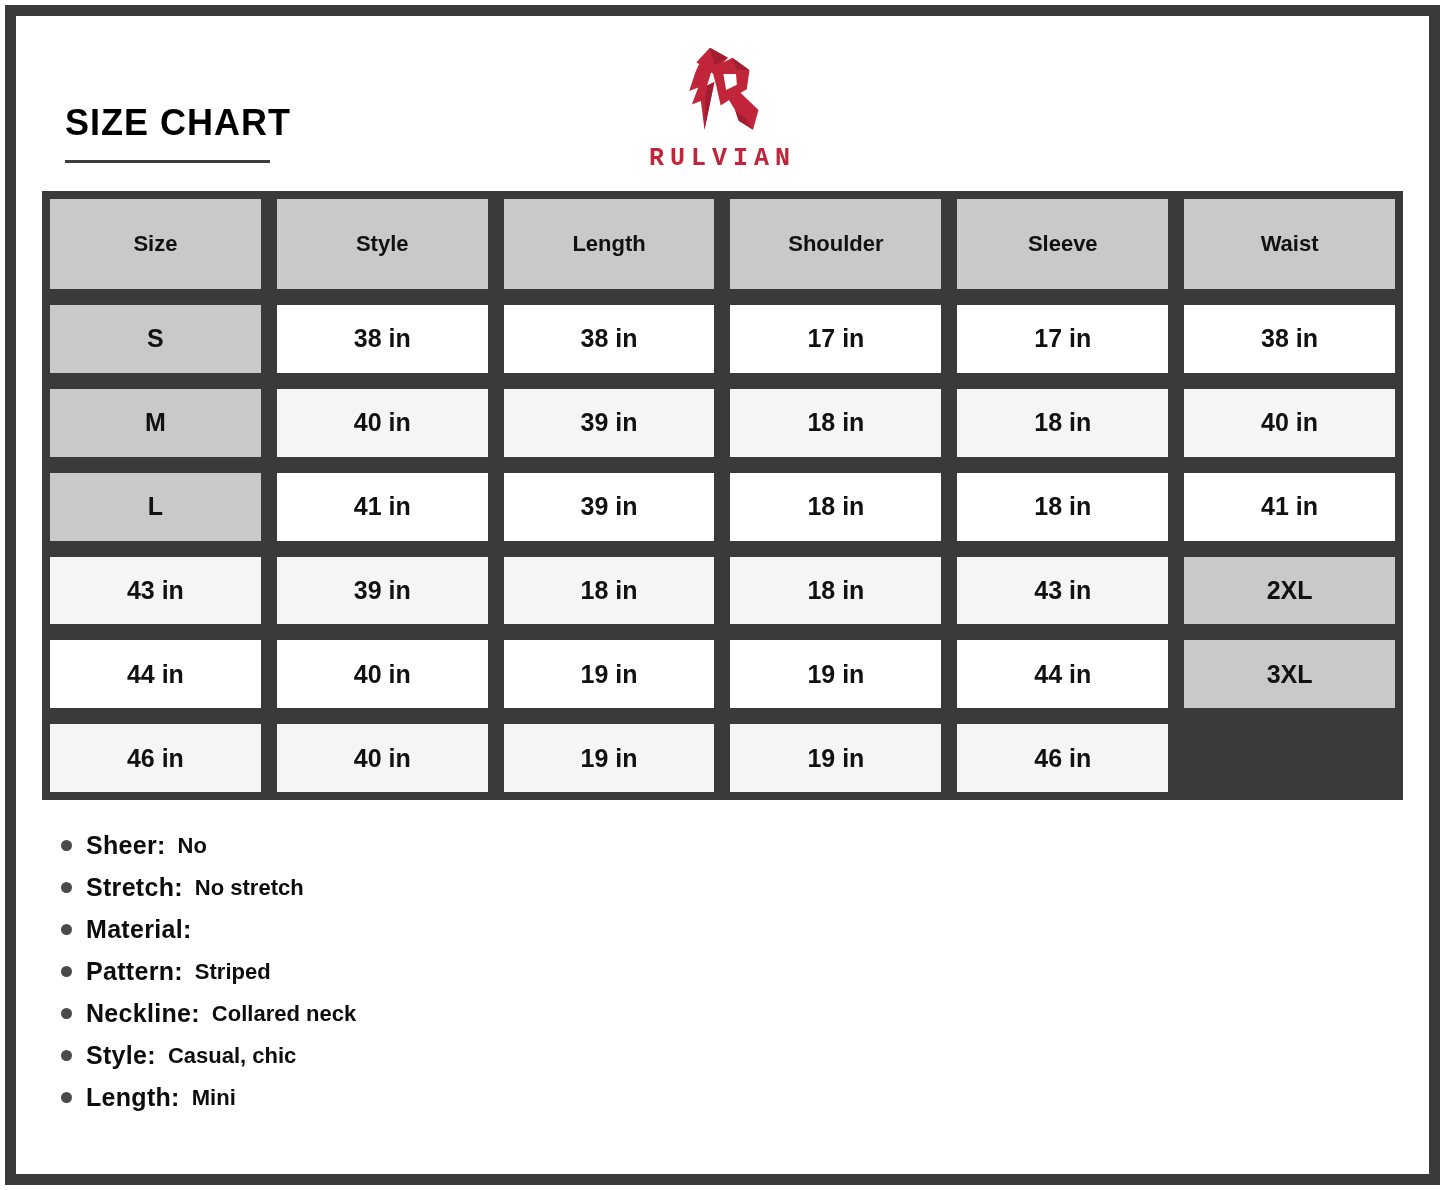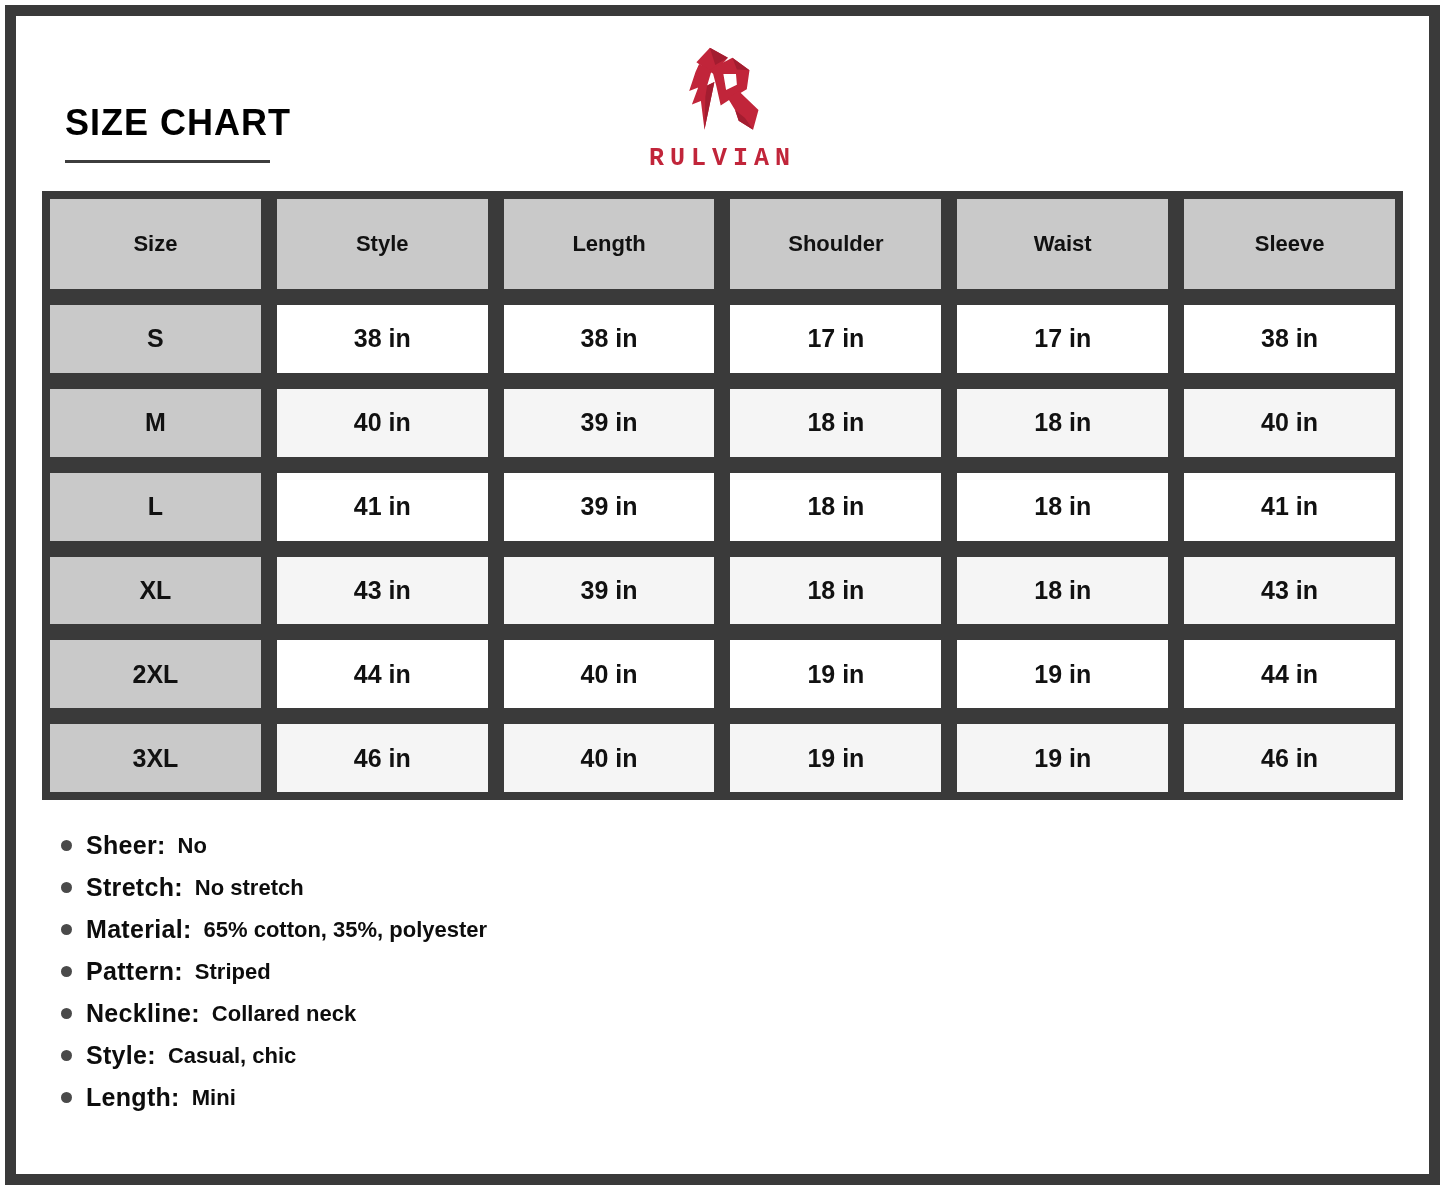--- a/index.html
+++ b/index.html
@@ -140,41 +140,40 @@
     <polygon fill="#a31d30" points="84,93 68,83 64,71 75,80"></polygon>
   </svg>
   <div class="wordmark">RULVIAN</div>
 </div>
 
 <div class="size-table">
     <div class="hcell">Size</div>
     <div class="hcell">Style</div>
     <div class="hcell">Length</div>
     <div class="hcell">Shoulder</div>
+    <div class="hcell">Sleeve</div>
     <div class="hcell">Waist</div>
-    <div class="hcell">Sleeve</div>
     <div class="scell">S</div>
     <div class="cell">38 in</div>
     <div class="cell">38 in</div>
     <div class="cell">17 in</div>
     <div class="cell">17 in</div>
     <div class="cell">38 in</div>
     <div class="scell alt">M</div>
     <div class="cell alt">40 in</div>
     <div class="cell alt">39 in</div>
     <div class="cell alt">18 in</div>
     <div class="cell alt">18 in</div>
     <div class="cell alt">40 in</div>
     <div class="scell">L</div>
     <div class="cell">41 in</div>
     <div class="cell">39 in</div>
     <div class="cell">18 in</div>
     <div class="cell">18 in</div>
     <div class="cell">41 in</div>
-    <div class="scell alt">XL</div>
     <div class="cell alt">43 in</div>
     <div class="cell alt">39 in</div>
     <div class="cell alt">18 in</div>
     <div class="cell alt">18 in</div>
     <div class="cell alt">43 in</div>
     <div class="scell">2XL</div>
     <div class="cell">44 in</div>
     <div class="cell">40 in</div>
     <div class="cell">19 in</div>
     <div class="cell">19 in</div>
@@ -197,21 +196,20 @@
 
   <li>
     <span class="dot"></span>
     <span class="dlabel">Stretch:</span>
     <span class="dvalue">No stretch</span>
   </li>
 
   <li>
     <span class="dot"></span>
     <span class="dlabel">Material:</span>
-    <span class="dvalue">65% cotton, 35%, polyester</span>
   </li>
 
   <li>
     <span class="dot"></span>
     <span class="dlabel">Pattern:</span>
     <span class="dvalue">Striped</span>
   </li>
 
   <li>
     <span class="dot"></span>

